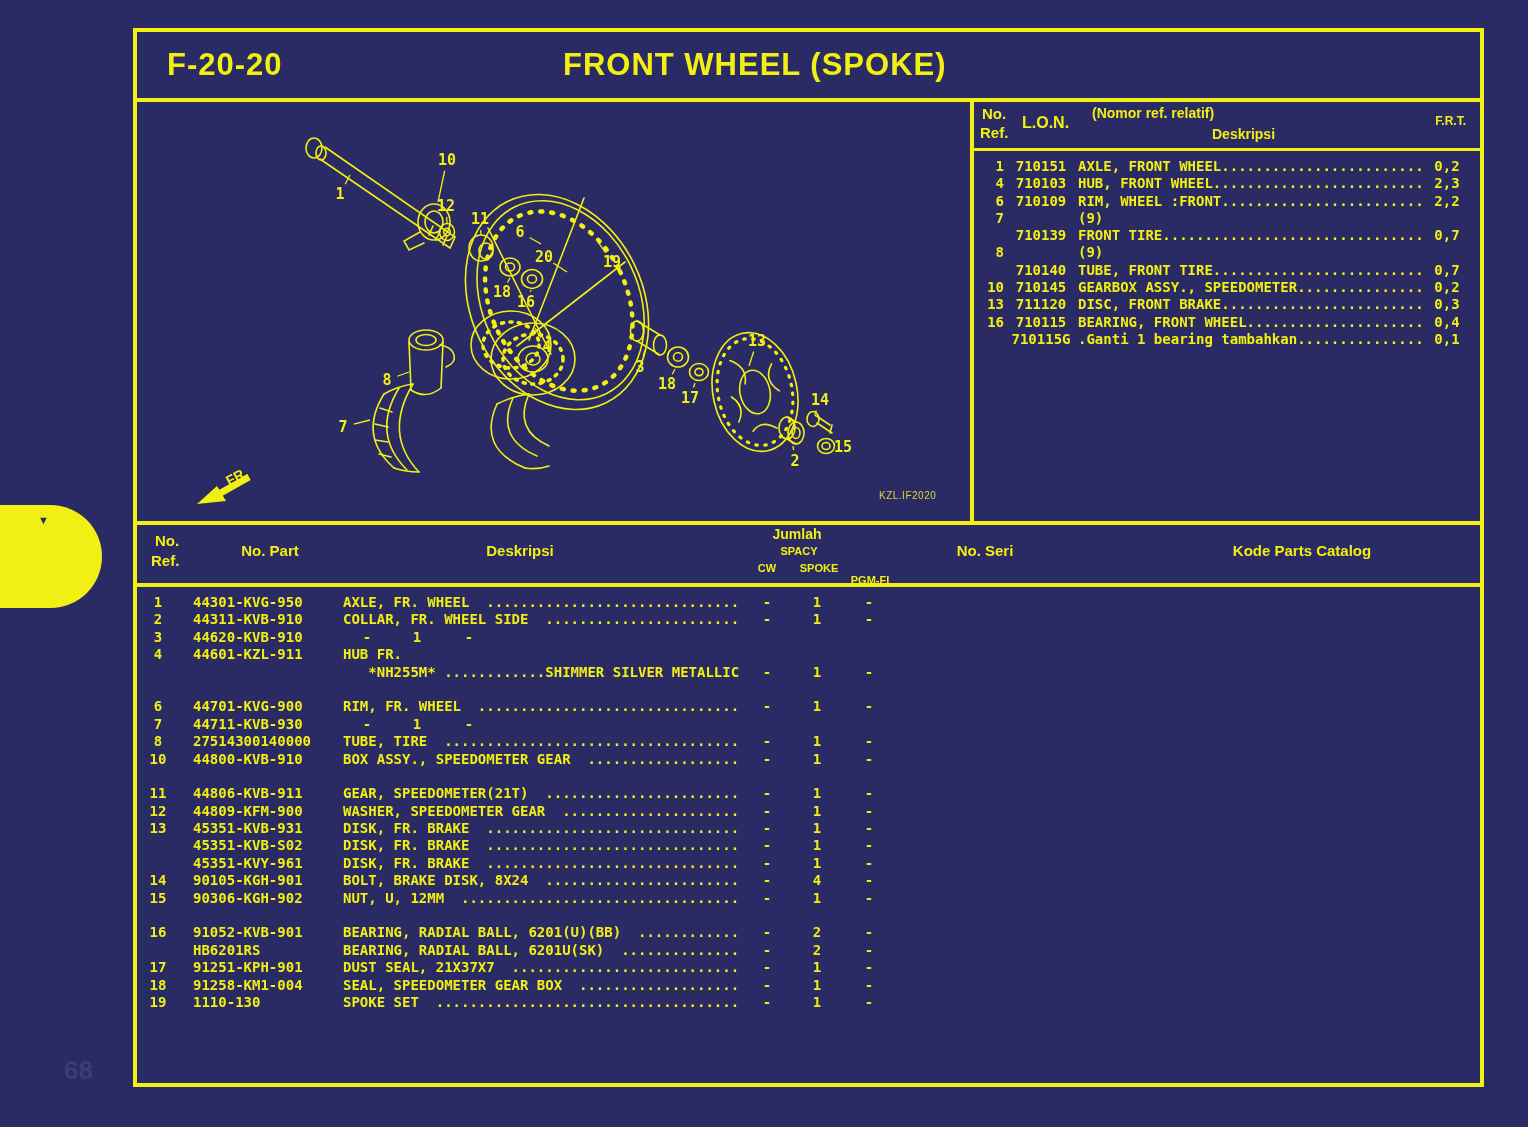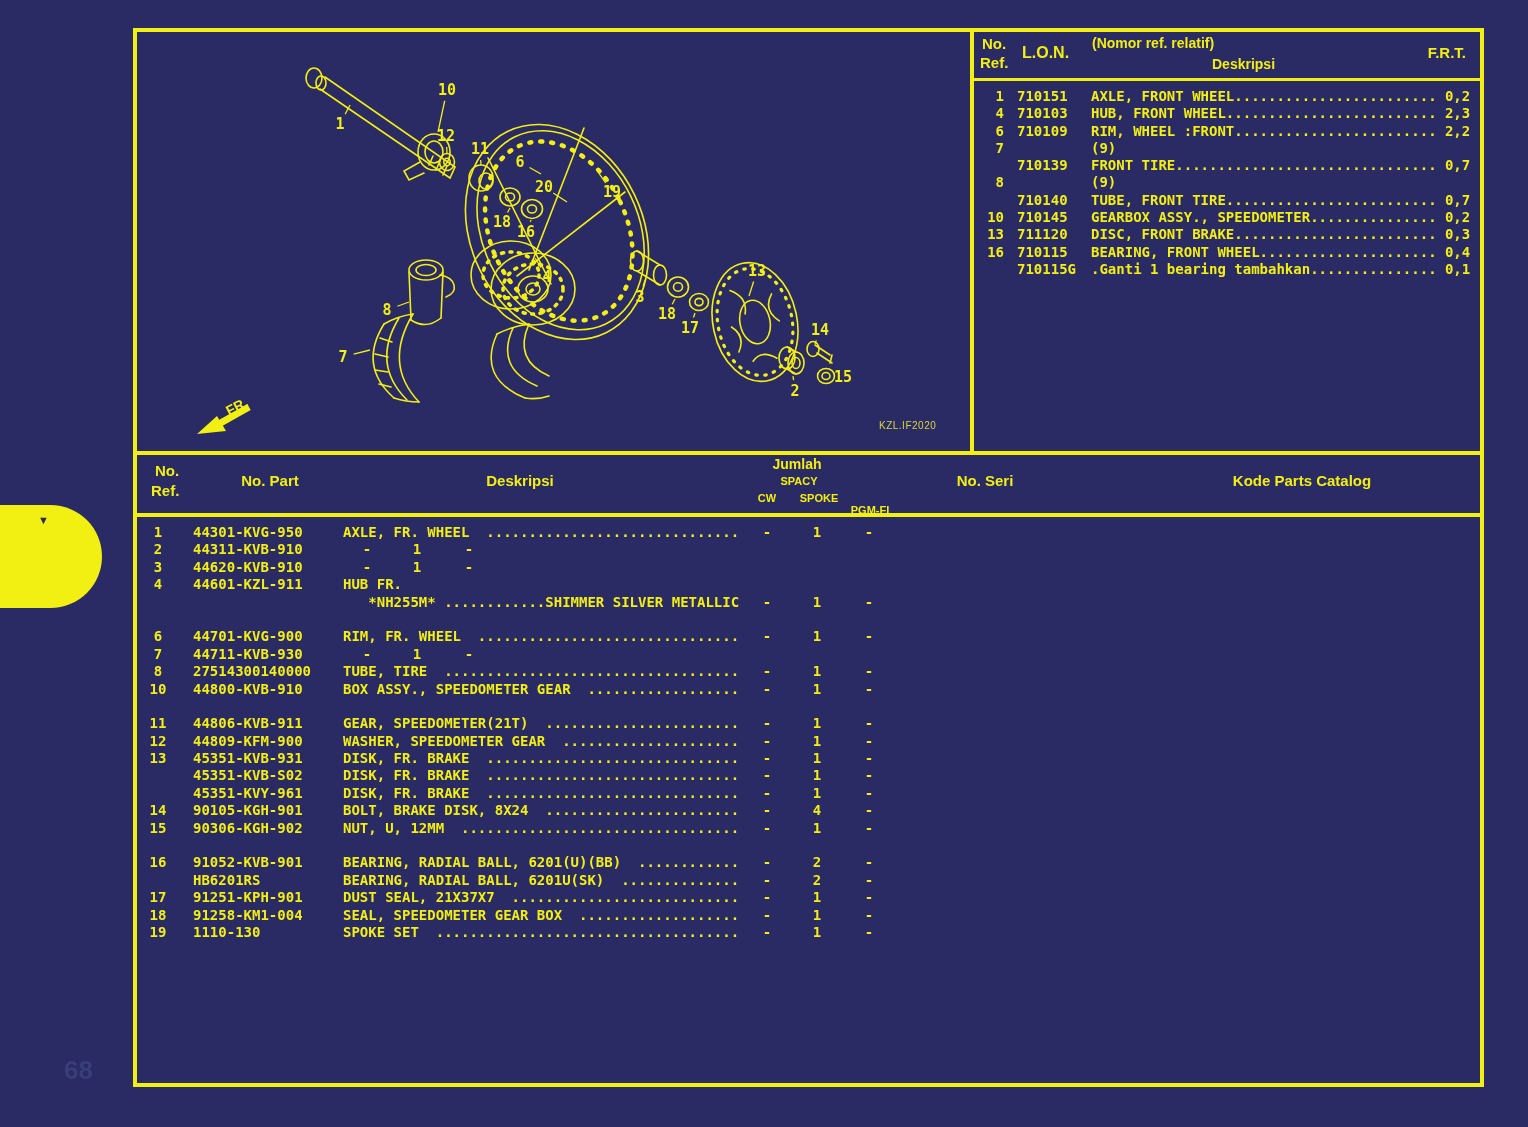--- a/index.html
+++ b/index.html
@@ -18,26 +18,26 @@
          font-size:31px;font-weight:bold;letter-spacing:1px;white-space:nowrap;}
   .content-top{flex:0 0 419px;position:relative;}
   .diagram{position:absolute;left:0;top:0;width:833px;height:419px;}
   .diagram svg{width:100%;height:100%;display:block;}
   .lon-box{position:absolute;right:0;top:0;width:510px;height:419px;box-sizing:border-box;
            border-left:4px solid #f2ef12;}
   .lon-head{height:46px;border-bottom:3px solid #f2ef12;position:relative;font-weight:bold;}
   .lh{position:absolute;white-space:nowrap;}
   .lh-no{left:8px;top:3px;font-size:15px;}  .lh-ref{left:6px;top:22px;font-size:15px;}
   .lh-lon{left:48px;top:12px;font-size:16px;} .lh-note{left:118px;top:3px;font-size:14px;}
-  .lh-desk{left:238px;top:24px;font-size:14px;} .lh-frt{right:14px;left:auto;top:12px;font-size:15px;}
+  .lh-desk{left:238px;top:24px;font-size:14px;} .lh-frt{right:14px;left:auto;top:12px;font-size:12px;}
   .lon-body,.parts-body{font-family:"DejaVu Sans Mono",monospace;font-size:14px;font-weight:bold;}
   .lon-body{padding-top:7px;}
   .lrow{display:flex;height:17.3px;line-height:17.3px;white-space:pre;}
   .l-ref{width:30px;text-align:right;flex:0 0 auto;}
-  .l-lon{width:74px;margin-left:13px;flex:0 0 auto;}
+  .l-lon{width:74px;margin-left:0;flex:0 0 auto;text-align:center;}
   .l-desc{flex:1;}
   .l-frt{width:42px;text-align:center;padding-right:12px;flex:0 0 auto;}
   .parts-head{flex:0 0 58px;box-sizing:content-box;border-top:4px solid #f2ef12;
               border-bottom:4px solid #f2ef12;position:relative;font-weight:bold;}
   .ph{position:absolute;white-space:nowrap;font-size:15px;}
   .ph-c{transform:translateX(-50%);}
   .ph-sm{font-size:11px;}
   .parts-body{flex:1;padding-top:7px;}
   .prow{display:flex;height:17.4px;line-height:17.4px;white-space:pre;}
   .c-ref{width:42px;text-align:center;flex:0 0 auto;}
@@ -57,20 +57,24 @@
 <div class="stage">
 
   <div class="page-num">68</div>
 
   <div class="side-tab">
     <span class="tab-marker">▼</span>
   </div>
 
   <div class="frame">
 
+    <div class="titlebar">
+      <span class="code">F-20-20</span>
+      <span class="title">FRONT WHEEL (SPOKE)</span>
+    </div>
 
     <div class="content-top">
 
       <div class="diagram">
         <svg id="diagram-svg" viewBox="0 0 833 419">
           <g fill="none" stroke="#f2ef12" stroke-width="1.6" stroke-linecap="round">
 
             <ellipse cx="177" cy="46" rx="8" ry="10"></ellipse>
               <ellipse cx="184" cy="51" rx="5" ry="7"></ellipse>
             <path d="M188 45 L318 135 L313 146 L183 57"></path>
@@ -233,21 +237,21 @@
       <span class="ph ph-c ph-sm" style="left:662px;top:20px;">SPACY</span>
       <span class="ph ph-c ph-sm" style="left:630px;top:37px;">CW</span>
       <span class="ph ph-c ph-sm" style="left:682px;top:37px;">SPOKE</span>
       <span class="ph ph-c ph-sm" style="left:733px;top:37px;margin-top:12px;">PGM-FI</span>
       <span class="ph ph-c" style="left:848px;top:17px;">No. Seri</span>
       <span class="ph ph-c" style="left:1165px;top:17px;">Kode Parts Catalog</span>
     </div>
 
     <div class="parts-body">
         <div class="prow"><span class="c-ref">1</span><span class="c-part">44301-KVG-950</span><span class="c-desc">AXLE, FR. WHEEL  ..............................</span><span class="c-cw">-</span><span class="c-spoke">1</span><span class="c-pgm">-</span></div>
-        <div class="prow"><span class="c-ref">2</span><span class="c-part">44311-KVB-910</span><span class="c-cw">-</span><span class="c-spoke">1</span><span class="c-pgm">-</span></div>
+        <div class="prow"><span class="c-ref">2</span><span class="c-part">44311-KVB-910</span><span class="c-desc">COLLAR, FR. WHEEL SIDE  .......................</span><span class="c-cw">-</span><span class="c-spoke">1</span><span class="c-pgm">-</span></div>
         <div class="prow"><span class="c-ref">3</span><span class="c-part">44620-KVB-910</span><span class="c-cw">-</span><span class="c-spoke">1</span><span class="c-pgm">-</span></div>
         <div class="prow"><span class="c-ref">4</span><span class="c-part">44601-KZL-911</span><span class="c-desc">HUB FR.</span><span class="c-cw"></span><span class="c-spoke"></span><span class="c-pgm"></span></div>
         <div class="prow"><span class="c-ref"></span><span class="c-part"></span><span class="c-desc">   *NH255M* ............SHIMMER SILVER METALLIC</span><span class="c-cw">-</span><span class="c-spoke">1</span><span class="c-pgm">-</span></div>
         <div class="prow"></div>
         <div class="prow"><span class="c-ref">6</span><span class="c-part">44701-KVG-900</span><span class="c-desc">RIM, FR. WHEEL  ...............................</span><span class="c-cw">-</span><span class="c-spoke">1</span><span class="c-pgm">-</span></div>
         <div class="prow"><span class="c-ref">7</span><span class="c-part">44711-KVB-930</span><span class="c-cw">-</span><span class="c-spoke">1</span><span class="c-pgm">-</span></div>
         <div class="prow"><span class="c-ref">8</span><span class="c-part">27514300140000</span><span class="c-desc">TUBE, TIRE  ...................................</span><span class="c-cw">-</span><span class="c-spoke">1</span><span class="c-pgm">-</span></div>
         <div class="prow"><span class="c-ref">10</span><span class="c-part">44800-KVB-910</span><span class="c-desc">BOX ASSY., SPEEDOMETER GEAR  ..................</span><span class="c-cw">-</span><span class="c-spoke">1</span><span class="c-pgm">-</span></div>
         <div class="prow"></div>
         <div class="prow"><span class="c-ref">11</span><span class="c-part">44806-KVB-911</span><span class="c-desc">GEAR, SPEEDOMETER(21T)  .......................</span><span class="c-cw">-</span><span class="c-spoke">1</span><span class="c-pgm">-</span></div>

